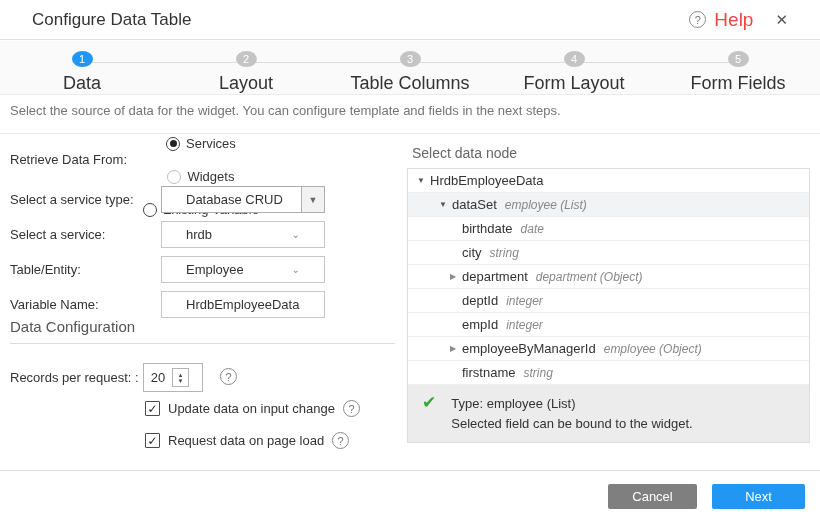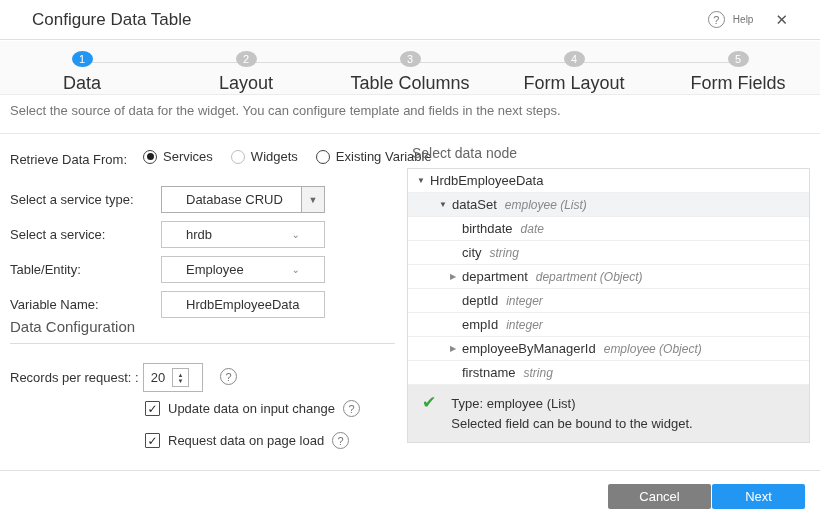--- a/index.html
+++ b/index.html
@@ -10,39 +10,39 @@
   }
   
   .header { position:absolute; top:0; left:0; right:0; height:40px;
     display:flex; align-items:center; padding:0 32px; background:#fff;
     border-bottom:1px solid #e0e0e0; }
   .title { font-size:17px; font-weight:500; color:#333; }
   .header-right { margin-left:auto; display:flex; align-items:center; gap:8px; }
   .qcircle { width:17px; height:17px; border:1px solid #8a8a8a; border-radius:50%;
     display:inline-flex; align-items:center; justify-content:center;
     font-size:11px; color:#777; background:#fff; }
-  .help-text { color:#737373; font-size:10px; cursor:pointer;text-align:right; }
+  .help-text { color:#ef4444; font-size:19px; cursor:pointer;text-align:right; }
   .close-x { font-size:15px; color:#555; margin-left:14px; cursor:pointer; }
   
   .stepper { position:absolute; top:41px; left:0; right:0; height:54px;
     background:#fafafa; border-bottom:1px solid #ececec; display:flex; }
   .step-line { position:absolute; top:21px; left:84px; right:84px; height:1px;
     background:#dcdcdc; }
   .step { flex:1; position:relative; display:flex; flex-direction:column; align-items:center; z-index:1; }
   .step-circle { width:21px; height:21px; border-radius:50%; background:#c4c4c4;
     color:#fff; font-size:11px; display:flex; align-items:center; justify-content:center;
     margin-top:10px; }
   .step.active .step-circle { background:#2196f3; }
   .step-label { margin-top:6px; font-size:18px; color:#333; }
   
   .desc { position:absolute; top:103px; left:10px; right:10px; color:#757575; font-size:13px; }
   .desc-divider { position:absolute; top:133px; left:0; right:0; height:1px; background:#e8e8e8; }
   
   .flabel { position:absolute; left:10px; font-size:13px; color:#333; }
-  .radio-group { position:absolute; left:143px; top:149px; display:flex; align-items:center; gap:18px; }
+  .radio-group { position:absolute; left:143px; top:136px; display:flex; align-items:center; gap:18px;flex-direction:column; }
   .radio-item { display:flex; align-items:center; gap:6px; cursor:pointer; }
   .radio-outer { width:14px; height:14px; border:1px solid #424242; border-radius:50%;
     display:inline-flex; align-items:center; justify-content:center; background:#fff; }
   .radio-outer.muted { border-color:#bdbdbd; }
   .radio-dot { width:7px; height:7px; border-radius:50%; background:#212121; }
   .ctl { position:absolute; left:161px; width:164px; height:27px; background:#fff;
     border:1px solid #c6c6c6; display:flex; align-items:center; padding:0 24px; font-size:13px; color:#333; }
   .ctl.native { border-color:#aeaeae; padding-right:0; }
   .chev { margin-left:auto; color:#8a8a8a; font-size:10px; }
   .chev-box { margin-left:auto; width:23px; height:100%; border-left:1px solid #aeaeae;
@@ -75,21 +75,21 @@
   .p0 { padding-left:4px; } .p1 { padding-left:26px; }
   .p2p { padding-left:36px; } .p2 { padding-left:54px; }
   .tree-status { flex:1; background:#ececec; display:flex; padding:9px 12px 0 14px; }
   .green-check { color:#35a838; font-size:17px; font-weight:bold; margin-right:15px; line-height:1; }
   .status-lines div { font-size:13px; color:#333; line-height:20px; }
   
   .footer-divider { position:absolute; left:0; right:0; top:470px; height:1px; background:#e0e0e0; }
   .btn { position:absolute; top:484px; height:25px; border:none; border-radius:2px;
     color:#fff; font-size:13px; font-family:inherit; cursor:pointer;
     display:flex; align-items:center; justify-content:center; }
-  .btn-cancel { left:608px; width:103px; background:#7f7f7f; }
+  .btn-cancel { left:608px; width:89px; background:#7f7f7f; }
   .btn-next  { left:712px; width:93px; background:#2196f3; }
 </style>
 </head>
 <body>
 
 <div class="header">
   <div class="title">Configure Data Table</div>
   <div class="header-right">
     <span class="qcircle">?</span>
     <span class="help-text">Help</span>

